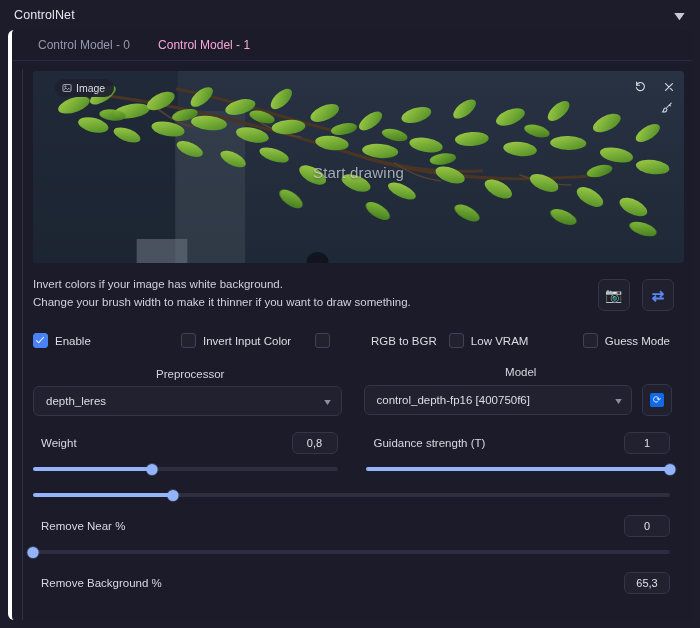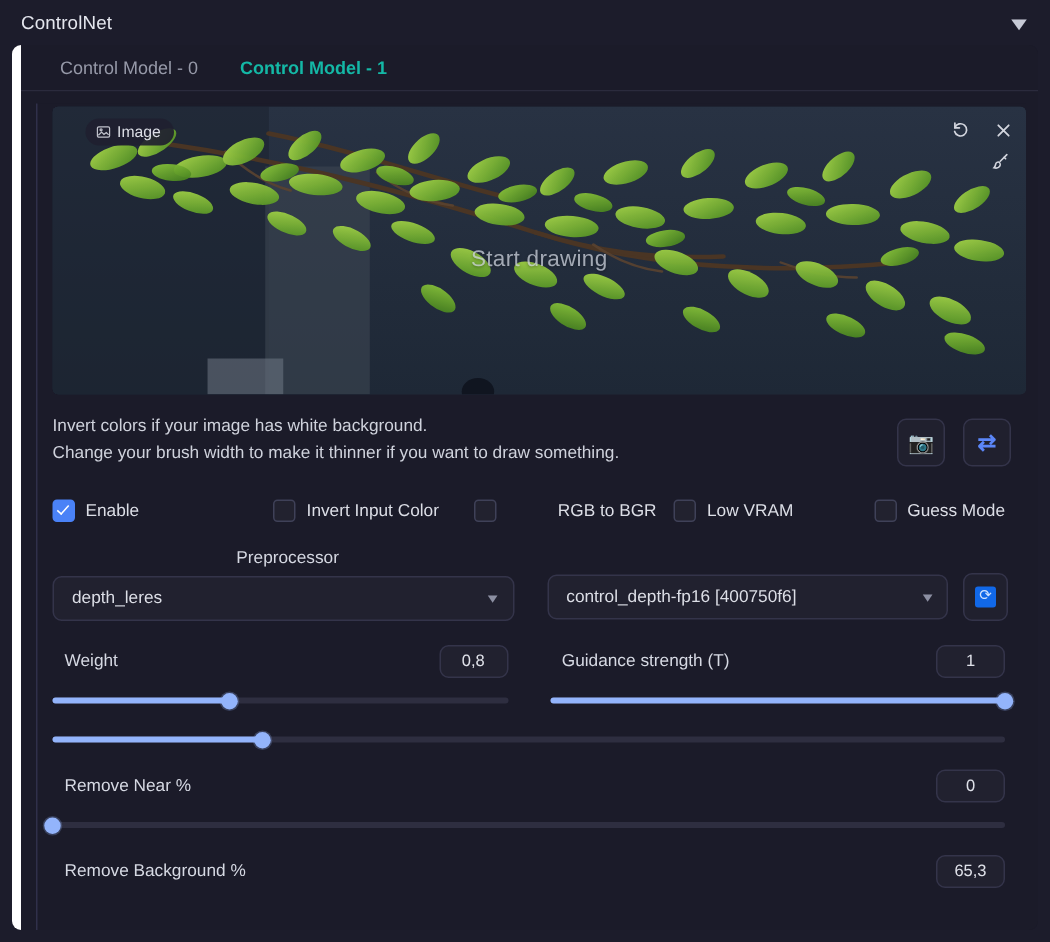--- a/index.html
+++ b/index.html
@@ -52,21 +52,21 @@
   
   .panel {
     margin: 0 8px 8px 8px;
     background: #1b1b29;
     border-radius: 6px;
     flex: 1 1 auto;
     display: flex;
     flex-direction: column;
     min-height: 0;
     overflow: hidden;
-    border-left: 6px solid #ffffff;
+    border-left: 4px solid #ffffff;
   }
   .tabbar {
     height: 30px;
     flex: 0 0 30px;
     display: flex;
     align-items: flex-end;
     gap: 0px;
     padding-left: 12px;
     background: #1b1b29;
     border-bottom: 1px solid #2b2b3d;
@@ -75,22 +75,22 @@
     font-size: 12px;
     padding: 0 14px 8px 14px;
     color: #9699a8;
     cursor: pointer;
     background: transparent;
     border: none;
     font-family: inherit;
     white-space: nowrap;
   }
   .tab.active {
-    color: #14b8a6;
-    font-weight: bold;
+    color: #f9a8d4;
+    font-weight: normal;
   }
 
   
   .body {
     flex: 1 1 auto;
     min-height: 0;
     background: #1b1b29;
     display: flex;
     flex-direction: column;
     padding: 0 0 0 0;
@@ -523,20 +523,21 @@
 
         <div class="ddrow">
           <div class="ddcol">
             <div class="ddlabel">Preprocessor</div>
             <div class="ddbox">
               <span>depth_leres</span>
               <span class="chev">▾</span>
             </div>
           </div>
           <div class="ddcol">
+            <div class="ddlabel">Model</div>
             <div style="display:flex;gap:10px;align-items:center;">
               <div class="ddbox" style="flex:1 1 auto;">
                 <span>control_depth-fp16 [400750f6]</span>
                 <span class="chev">▾</span>
               </div>
               <div class="refresh-btn">
                 <span class="refresh-ic">⟳</span>
               </div>
             </div>
           </div>

